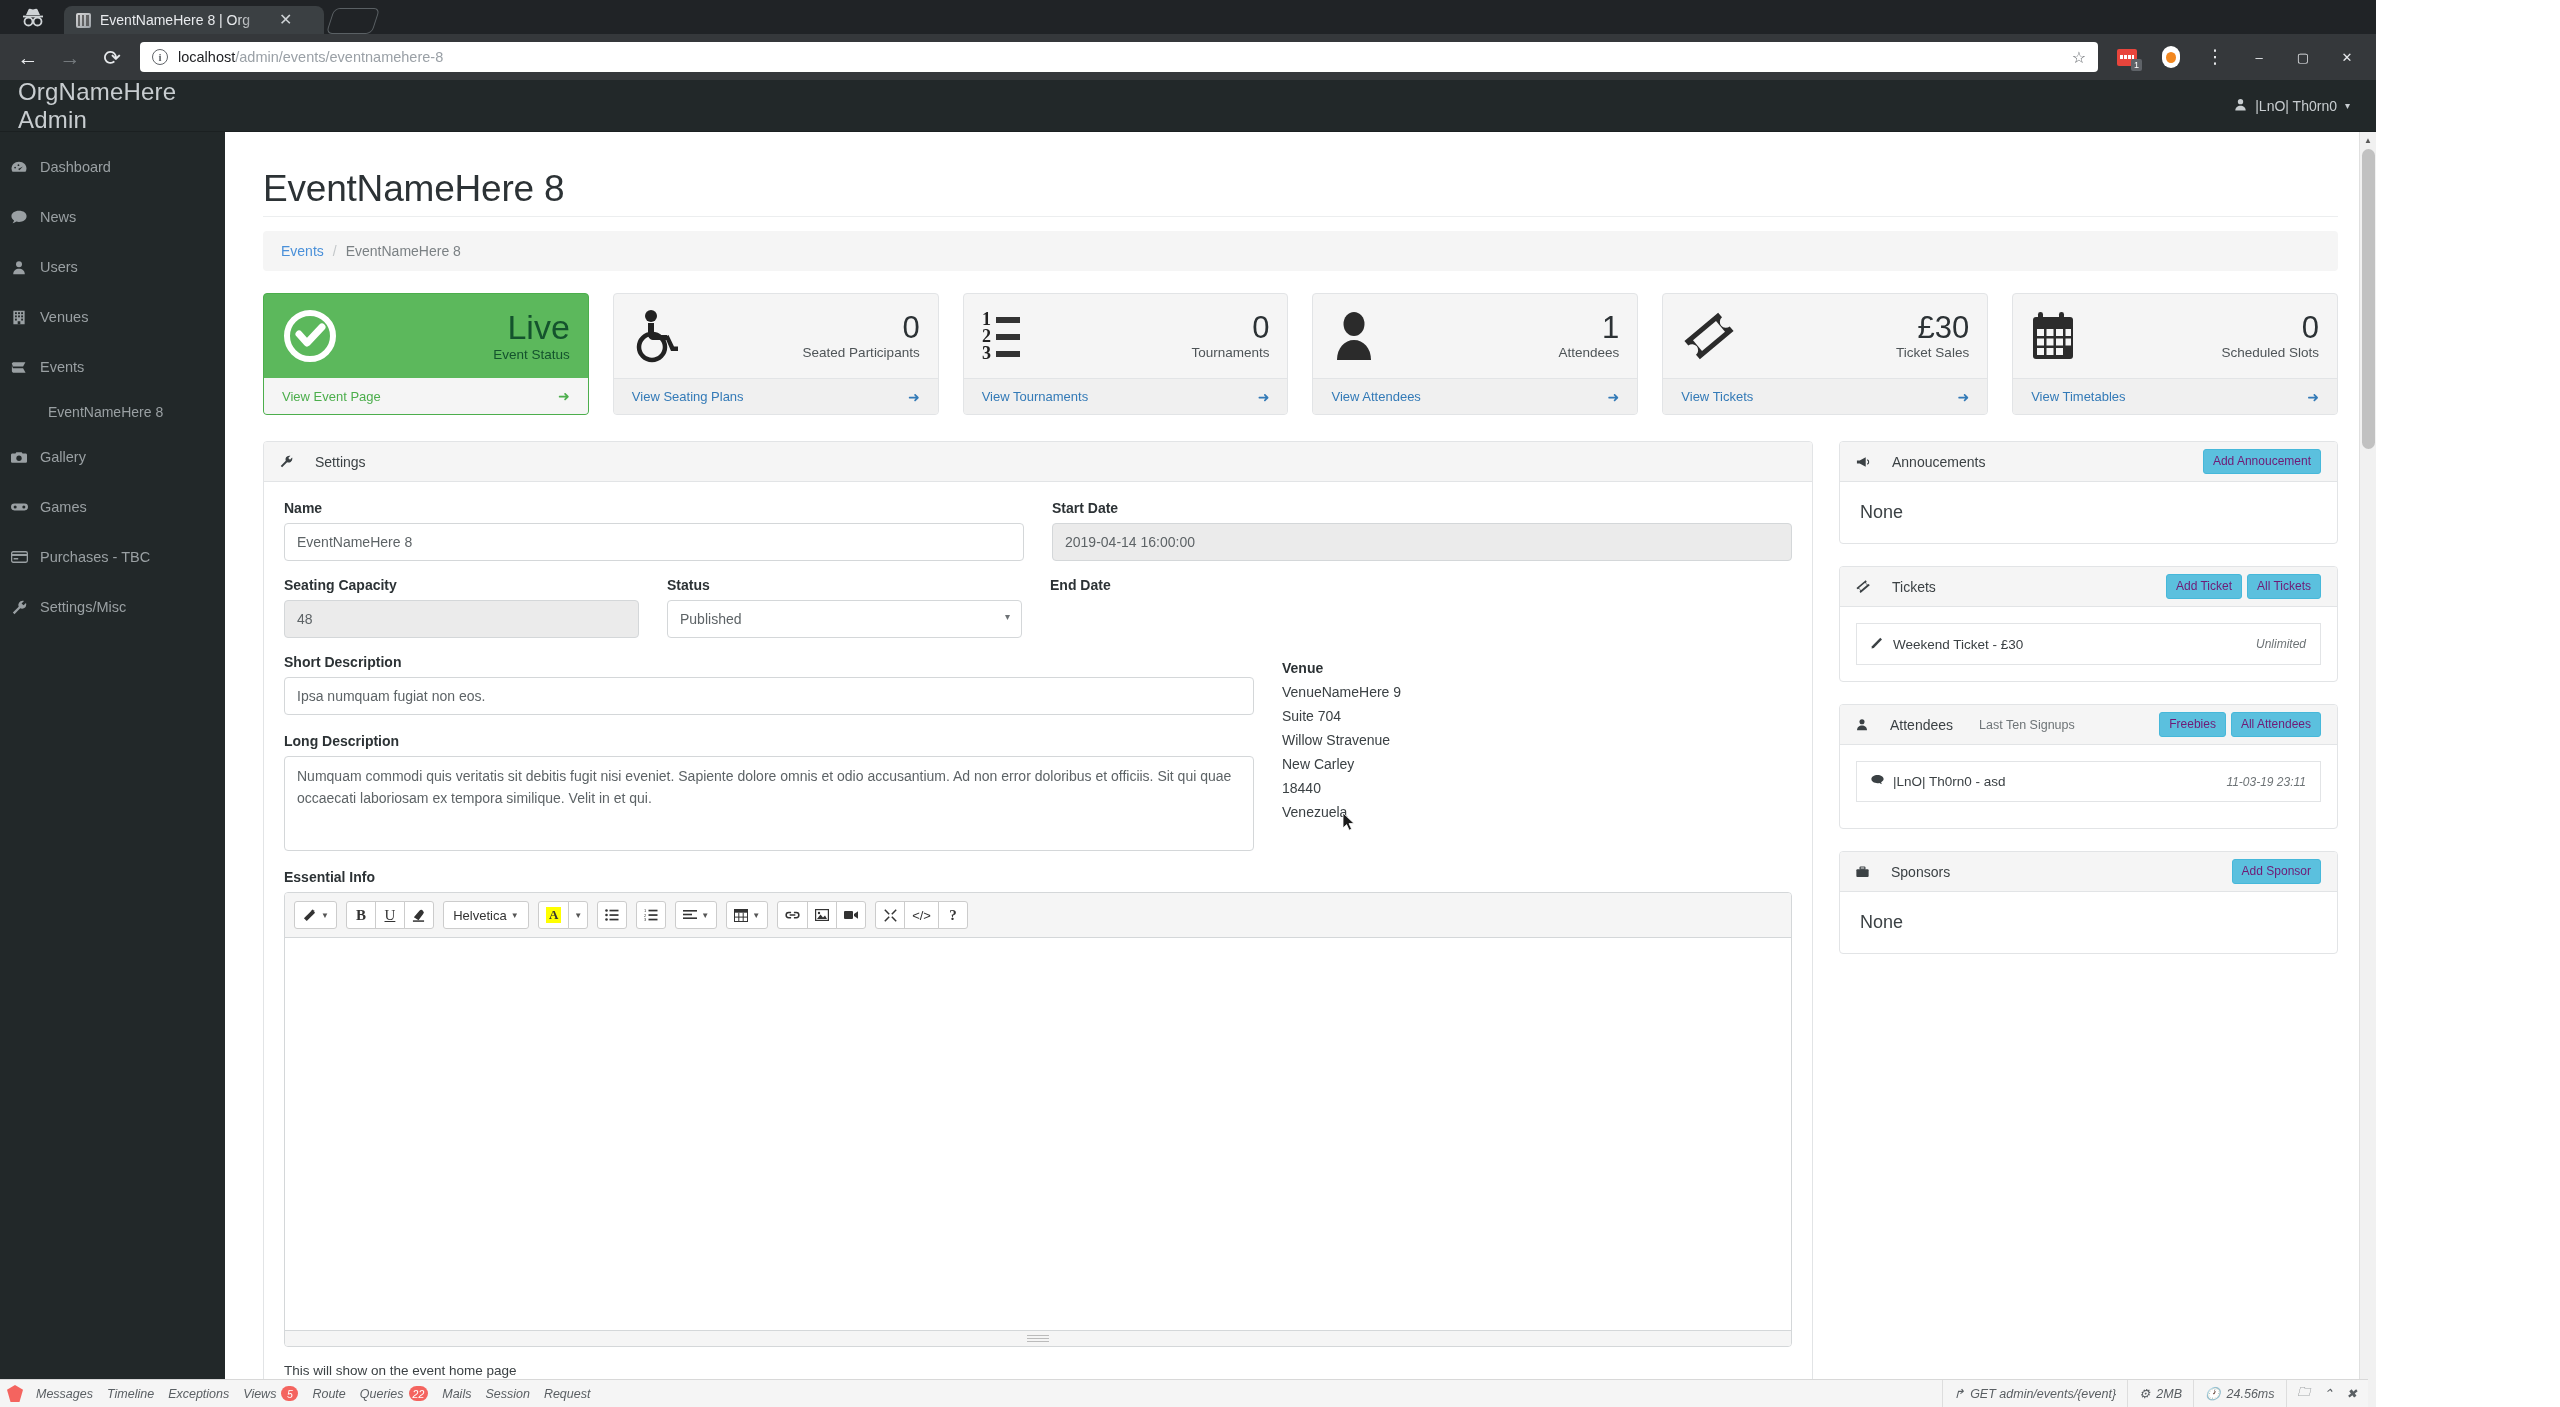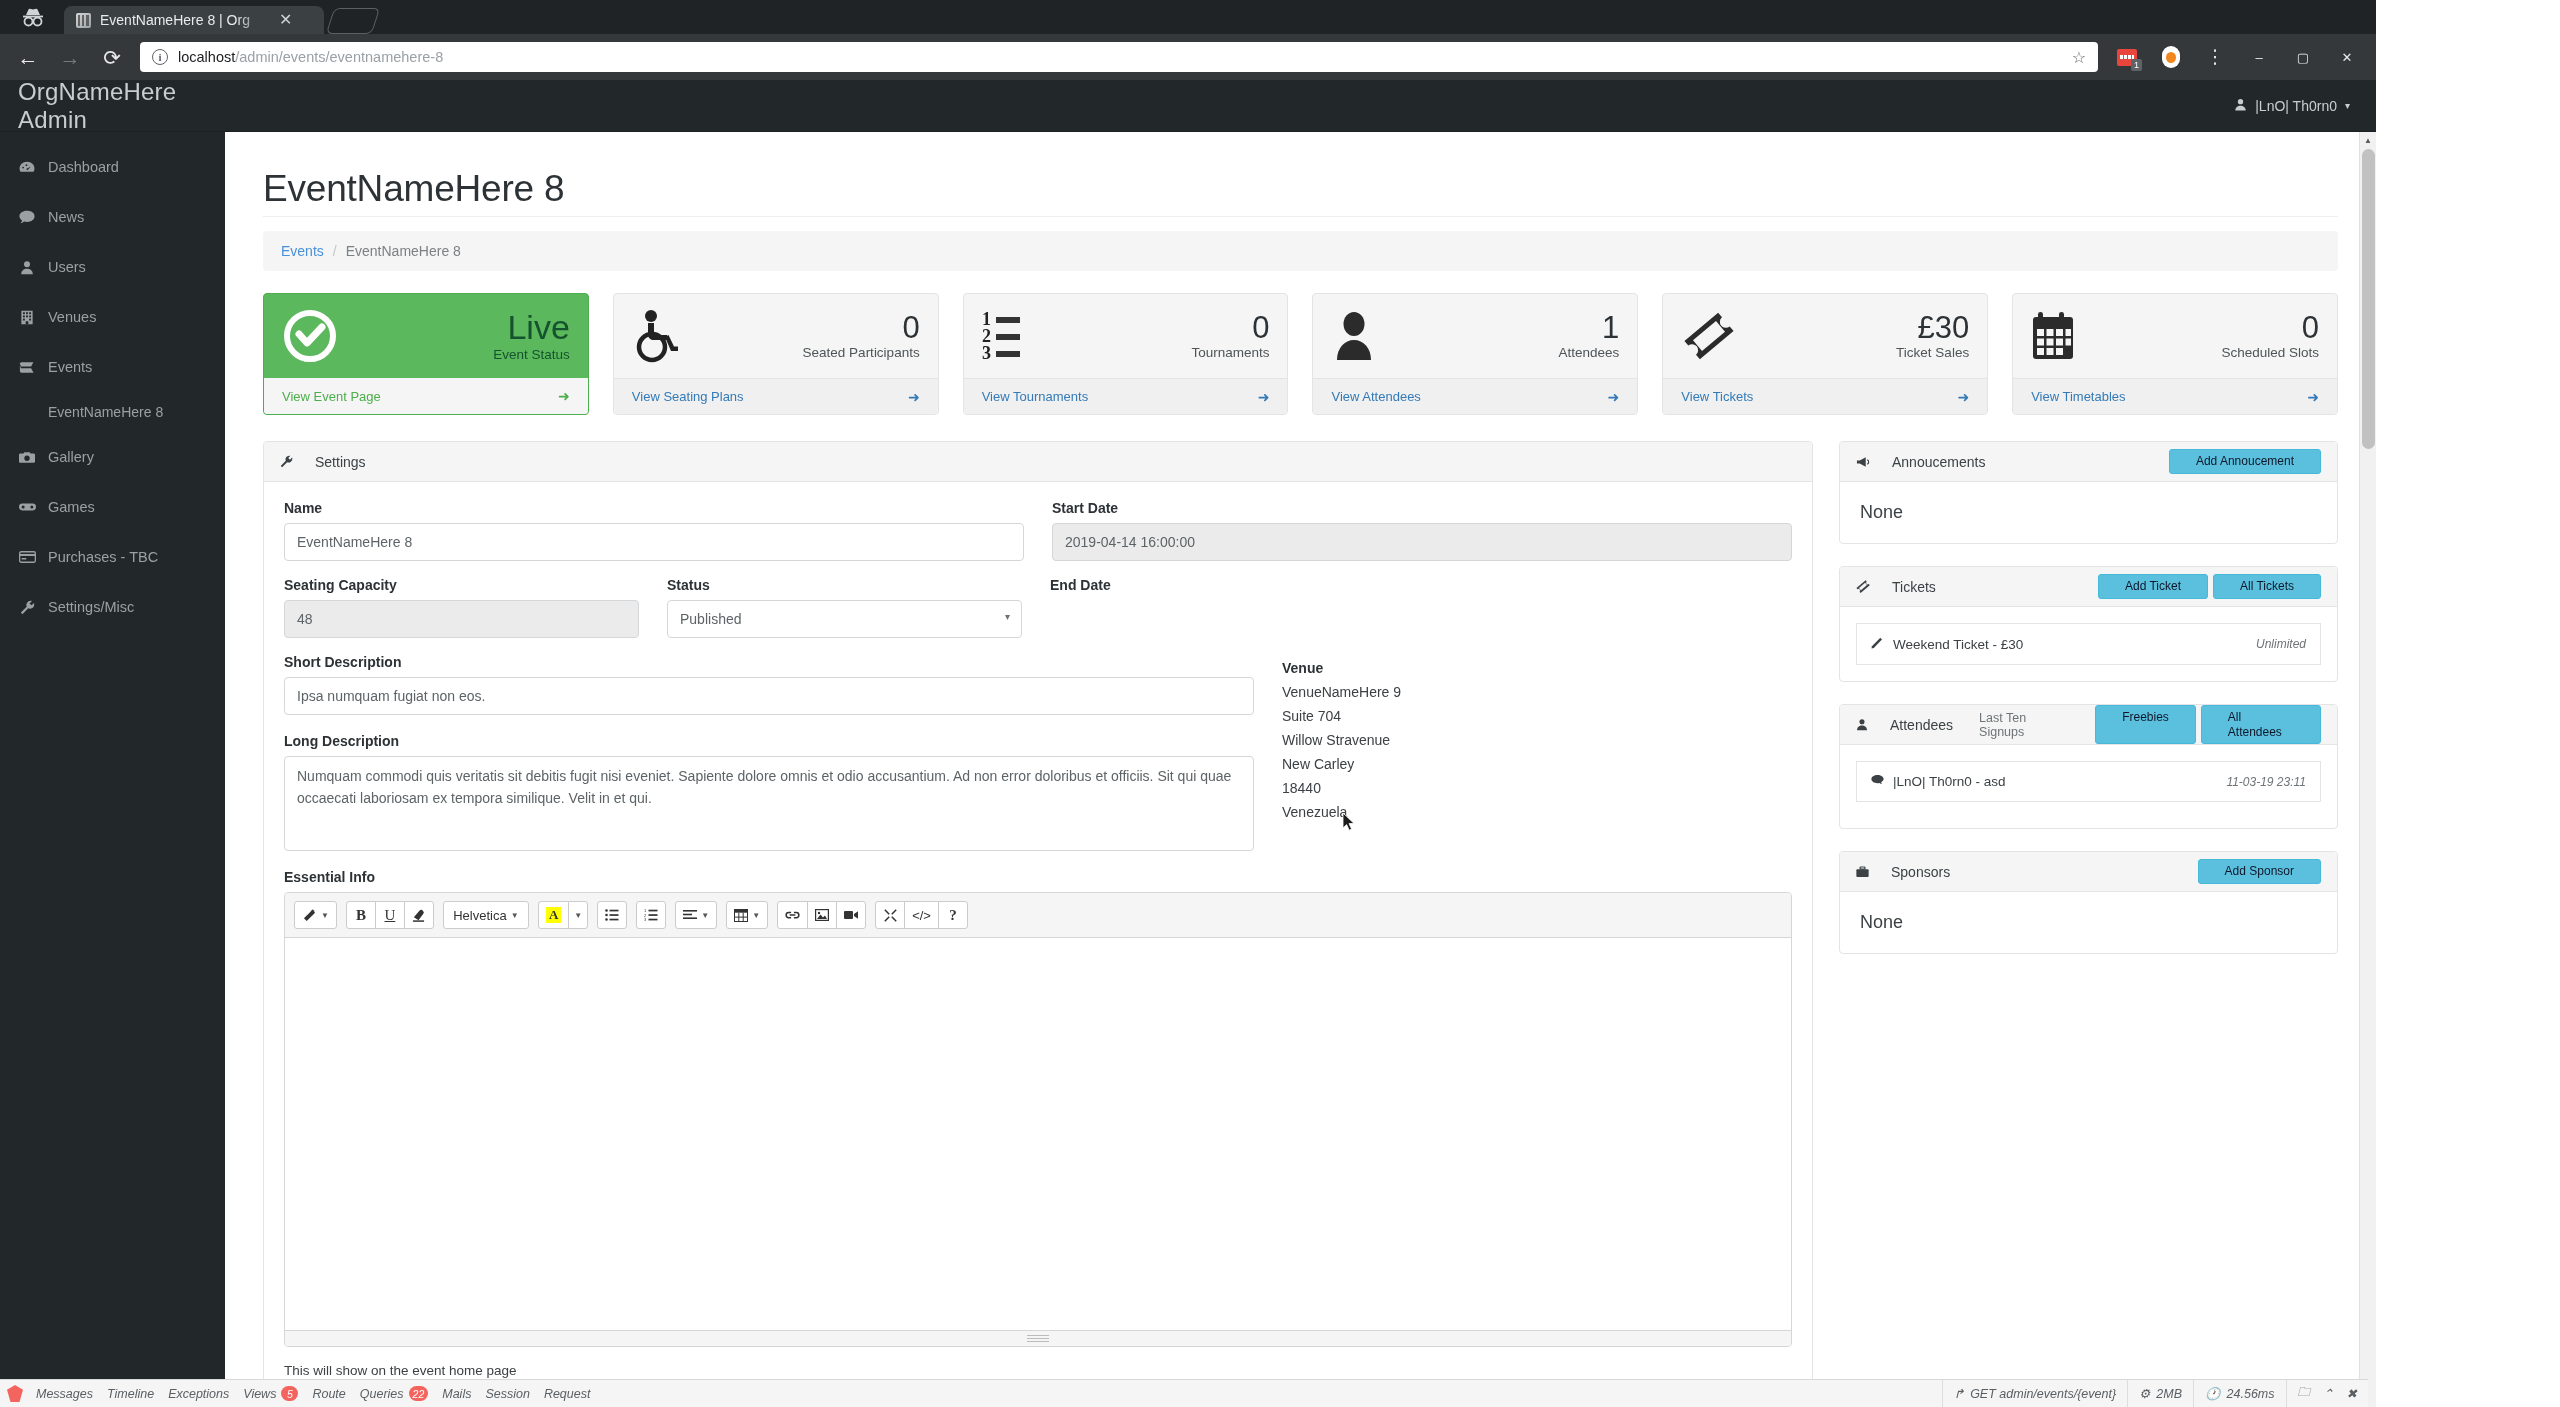--- a/index.html
+++ b/index.html
@@ -96,21 +96,21 @@
     letter-spacing:.2px;
   }
   .topbar-right { margin-left:auto; display:flex; align-items:center; gap:8px;
     color:#c8cdd0; font-size:14px; padding-right: 26px; }
 
   .body-wrap { position:absolute; left:0; top:52px; right:0; bottom:0; display:flex; }
 
   .sidebar { width:225px; flex:0 0 225px; background:#222829; padding-top:10px; }
   .side-item {
     display:flex; align-items:center; gap:12px;
-    height: 50px; padding-left: 18px; color:#9aa0a3; font-size:14.5px; cursor:pointer;
+    height: 50px; padding-left: 10px; color:#9aa0a3; font-size:14.5px; cursor:pointer;
   }
   .side-item .si-ic { width:18px; flex:0 0 18px; display:flex; justify-content:center;
     color:#9aa0a3; font-size:14px;}
   .side-sub {
     height: 40px; padding-left: 48px; display:flex; align-items:center;
     color:#9aa0a3; font-size:14px; cursor:pointer;
   }
 
   .content {
     flex:1; background:#fff; overflow:hidden; position:relative;
@@ -155,22 +155,22 @@
   .panel { border:1px solid #e2e4e6; border-radius:4px; background:#fff; margin-bottom: 22px; }
   .panel-head {
     background:#f5f5f5; border-bottom:1px solid #e2e4e6; height: 40px;
     display:flex; align-items:center; padding: 0 16px; gap:22px;
     font-size:14px; color:#3b4144; border-radius:3px 3px 0 0;
   }
   .panel-head .hd-ic { font-size:13px; color:#3b4144; display:flex; align-items:center;}
   .panel-head .sub { font-size:12.5px; color:#6e7477; margin-left:4px; }
   .panel-head .btns { margin-left:auto; display:flex; gap:5px; }
   .btn-info {
-    background:#5bc0de; border:1px solid #46b8da; color:#0f172a; font-size:12px;
-    padding: 4px 26px; border-radius:3px; cursor:pointer; line-height:1.2;
+    background:#5bc0de; border:1px solid #46b8da; color:#701a75; font-size:12px;
+    padding: 4px 9px; border-radius:3px; cursor:pointer; line-height:1.2;
   }
   .panel-body { padding: 18px 20px 22px 20px; }
 
   label.fld { display:block; font-size:14px; font-weight:bold; color:#2c3235; margin-bottom:7px; }
   .inp {
     width:100%; height:38px; border:1px solid #d4d7d9; border-radius:4px;
     padding: 0 12px; font-size:14px; color:#5d6366; background:#fff;
     font-family:"Liberation Sans", sans-serif;
   }
   .inp.disabled { background:#ebebeb; color:#5d6366; }

